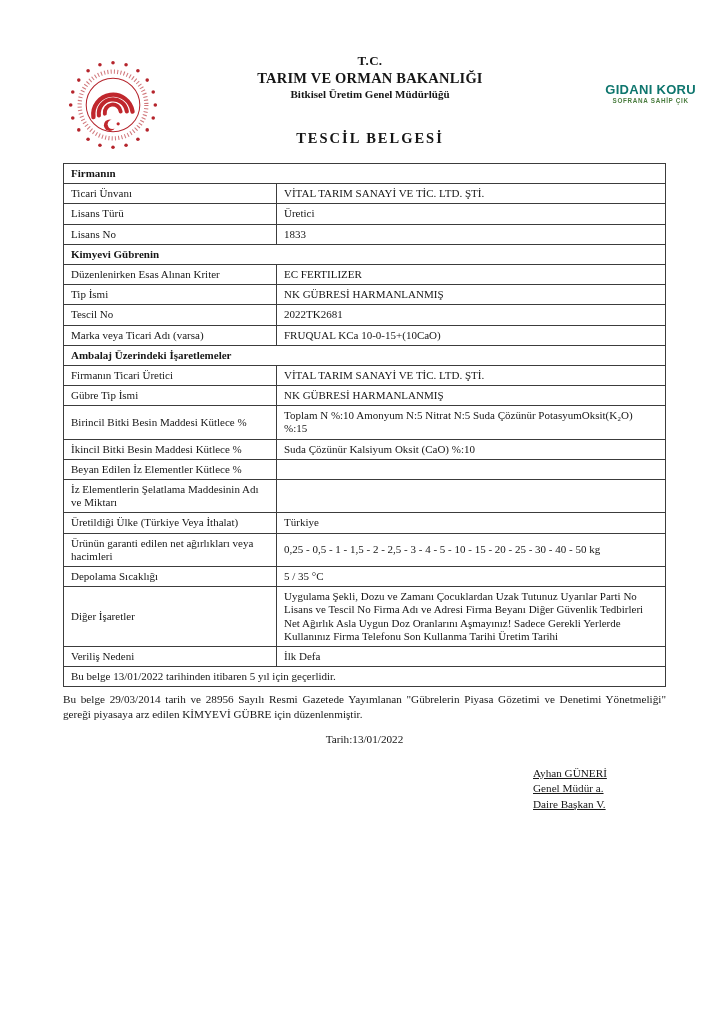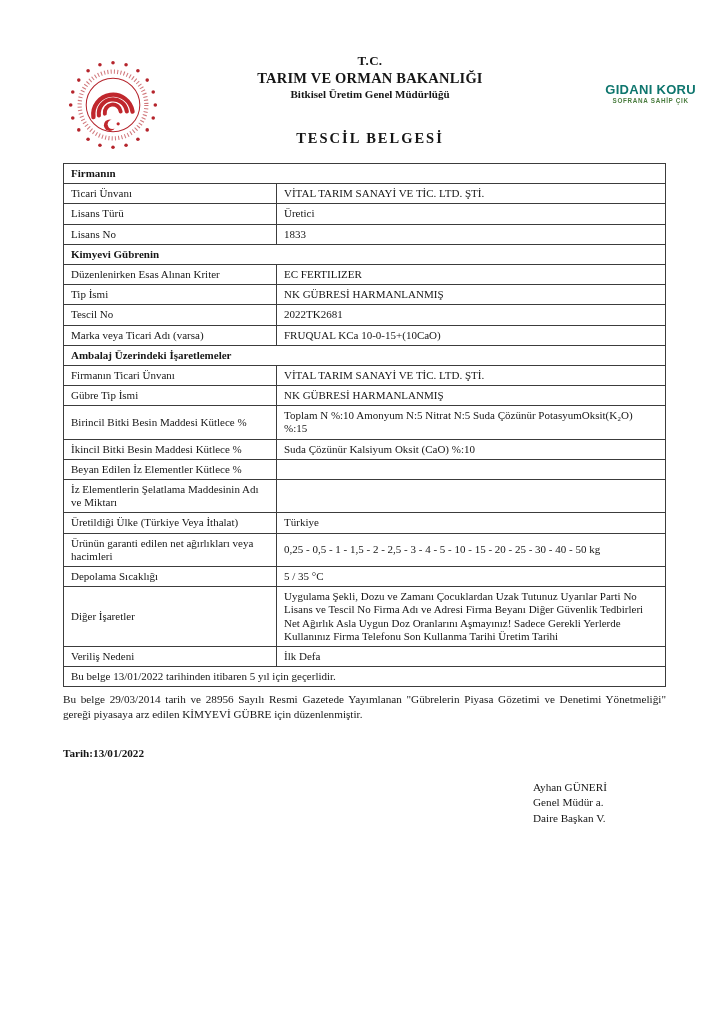--- a/index.html
+++ b/index.html
@@ -32,22 +32,22 @@
   table.doc-table td {
     border:1.2px solid #3c3c3c; padding:3px 7px;
     font-size:11px; line-height:1.2; vertical-align:middle;
     word-wrap:break-word;
   }
   td.lbl { width:200px; }
   td.section { font-weight:bold; }
   td.note-cell { }
 
   .regulation-note { margin-top:5px; font-size:11.2px; line-height:1.32; text-align:justify; }
-  .date-line { margin-top:25px; text-align:left; font-size:11.2px;font-weight:bold; }
-  .signature-block { margin-top:21px; margin-left:470px; font-size:11.2px; line-height:1.4; }
+  .date-line { margin-top:11px; text-align:center; font-size:11.2px; }
+  .signature-block { margin-top:21px; margin-left:470px; font-size:11.2px; line-height:1.4;text-decoration:underline; }
 </style>
 </head>
 <body>
 
 <div class="page">
 
   <svg class="seal" viewBox="0 0 100 100">
     <g fill="#b5242c">
       <circle cx="95" cy="50" r="1.9"></circle>
         <circle cx="92.8" cy="63.9" r="1.9"></circle>
@@ -132,21 +132,21 @@
             <td class="val">2022TK2681</td>
           </tr>
         <tr>
             <td class="lbl">Marka veya Ticari Adı (varsa)</td>
             <td class="val">FRUQUAL KCa 10-0-15+(10CaO)</td>
           </tr>
         <tr>
             <td class="section" colspan="2">Ambalaj Üzerindeki İşaretlemeler</td>
           </tr>
         <tr>
-            <td class="lbl">Firmanın Ticari Ünvanı</td>
+            <td class="lbl">Firmanın Ticari Üretici</td>
             <td class="val">VİTAL TARIM SANAYİ VE TİC. LTD. ŞTİ.</td>
           </tr>
         <tr>
             <td class="lbl">Gübre Tip İsmi</td>
             <td class="val">NK GÜBRESİ HARMANLANMIŞ</td>
           </tr>
         <tr>
             <td class="lbl">Birincil Bitki Besin Maddesi Kütlece %</td>
             <td class="val">Toplam N %:10 Amonyum N:5 Nitrat N:5 Suda Çözünür PotasyumOksit(K₂O) %:15</td>
           </tr>

